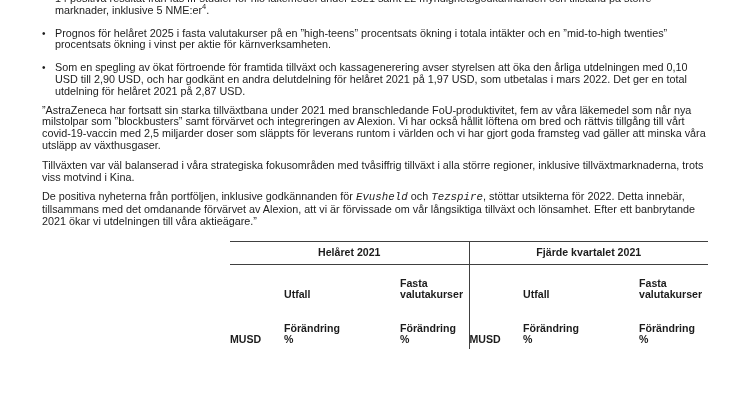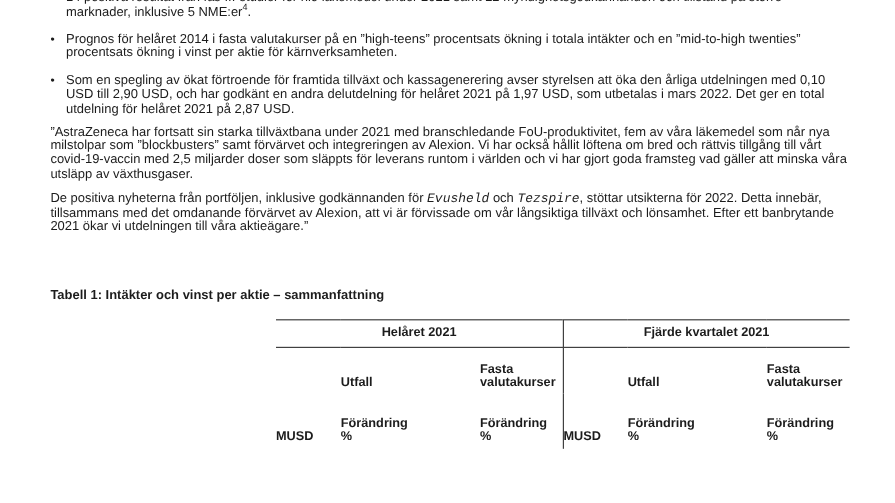--- a/index.html
+++ b/index.html
@@ -57,35 +57,35 @@
 <div class="viewport">
   <div class="page">
 
     <ul class="bullets">
       <li>
         <span class="marker">•</span>
         <span class="btext"><span>14 positiva resultat från fas III-studier för nio läkemedel under 2021 samt 22 myndighetsgodkännanden och tillstånd på större marknader, inklusive 5 NME:er</span><sup class="fn">4</sup><span>.</span></span>
       </li>
       <li>
         <span class="marker">•</span>
-        <span class="btext"><span>Prognos för helåret 2014 i fasta valutakurser på en ”high-teens” procentsats ökning i totala intäkter och en ”mid-to-high twenties” procentsats ökning i vinst per aktie för kärnverksamheten.</span><sup class="fn"></sup><span></span></span>
+        <span class="btext"><span>Prognos för helåret 2025 i fasta valutakurser på en ”high-teens” procentsats ökning i totala intäkter och en ”mid-to-high twenties” procentsats ökning i vinst per aktie för kärnverksamheten.</span><sup class="fn"></sup><span></span></span>
       </li>
       <li>
         <span class="marker">•</span>
         <span class="btext"><span>Som en spegling av ökat förtroende för framtida tillväxt och kassagenerering avser styrelsen att öka den årliga utdelningen med 0,10 USD till 2,90 USD, och har godkänt en andra delutdelning för helåret 2021 på 1,97 USD, som utbetalas i mars 2022. Det ger en total utdelning för helåret 2021 på 2,87 USD.</span><sup class="fn"></sup><span></span></span>
       </li>
     </ul>
 
 
     <p class="para">”AstraZeneca har fortsatt sin starka tillväxtbana under 2021 med branschledande FoU-produktivitet, fem av våra läkemedel som når nya milstolpar som ”blockbusters” samt förvärvet och integreringen av Alexion. Vi har också hållit löftena om bred och rättvis tillgång till vårt covid-19-vaccin med 2,5 miljarder doser som släppts för leverans runtom i världen och vi har gjort goda framsteg vad gäller att minska våra utsläpp av växthusgaser.</p>
 
+    <p class="para">Tillväxten var väl balanserad i våra strategiska fokusområden med tvåsiffrig tillväxt i alla större regioner, inklusive tillväxtmarknaderna, trots viss motvind i Kina.</p>
 
     <p class="para"><span>De positiva nyheterna från portföljen, inklusive godkännanden för </span><i>Evusheld</i><span> och </span><i>Tezspire</i><span>, stöttar utsikterna för 2022. Detta innebär, tillsammans med det omdanande förvärvet av Alexion, att vi är förvissade om vår långsiktiga tillväxt och lönsamhet. Efter ett banbrytande 2021 ökar vi utdelningen till våra aktieägare.”</span></p>
 
-    <p class="table-title">Tabell 1: Intäkter och vinst per aktie – sammanfattning</p>
 
     <table class="summary">
       <colgroup>
         <col style="width:54px">
           <col style="width:116px">
           <col style="width:69px">
         <col style="width:54px">
           <col style="width:116px">
           <col style="width:69px">
       </colgroup>

